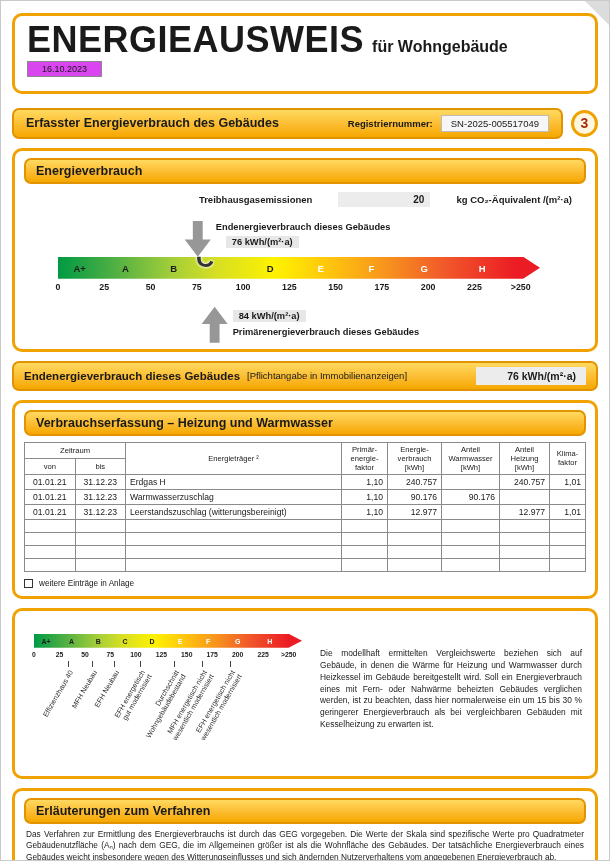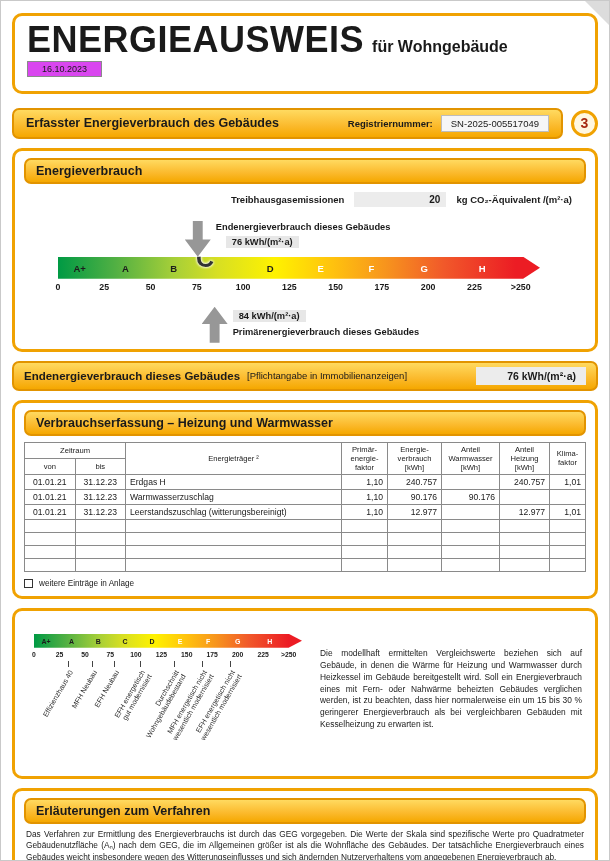--- a/index.html
+++ b/index.html
@@ -27,21 +27,21 @@
   .reg-label { font-weight:bold; font-size:9.5px; }
   .reg-chip { background:#f6f6f6; border:1px solid #bdbdbd; padding:2px 9px; font-size:9.5px; }
   .page-circle { width:27px; height:27px; border-radius:50%; border:3px solid #F0A202; background:#fff7e0;
                  color:#a52a12; font-weight:bold; font-size:14px; display:flex; align-items:center; justify-content:center; }
 
   
   .section { border:3px solid #F0A202; border-radius:10px; margin-top:9px; padding:7px 9px 8px; background:#fff; }
   .section-banner { display:block; padding:4px 10px; font-weight:bold; font-size:12.5px; }
 
   
-  .ghg-row { display:flex; align-items:center; justify-content:flex-end; gap:10px; margin-top:8px; padding-right:14px; }
+  .ghg-row { display:flex; align-items:center; justify-content:flex-end; gap:26px; margin-top:8px; padding-right:14px; }
   .ghg-label { font-weight:bold; font-size:9.5px; }
   .ghg-chip { background:#ececec; width:92px; text-align:right; padding:2px 6px; font-weight:bold; font-size:10px; }
   .ghg-unit { font-weight:bold; font-size:9.5px; }
 
   
   .scale-wrap { position:relative; height:132px; margin-top:2px; }
   .strip { position:absolute; left:34px; right:46px; }
   .band { top:48px; height:22px;
           background:linear-gradient(90deg,#009a44 0%,#52b043 12%,#a6cf38 24%,#d7df23 33%,#fff200 45%,#ffc20e 57%,#f7941d 68%,#f1592a 80%,#ec1c24 95%);
           clip-path:polygon(0 0, 96.5% 0, 100% 50%, 96.5% 100%, 0 100%); }

